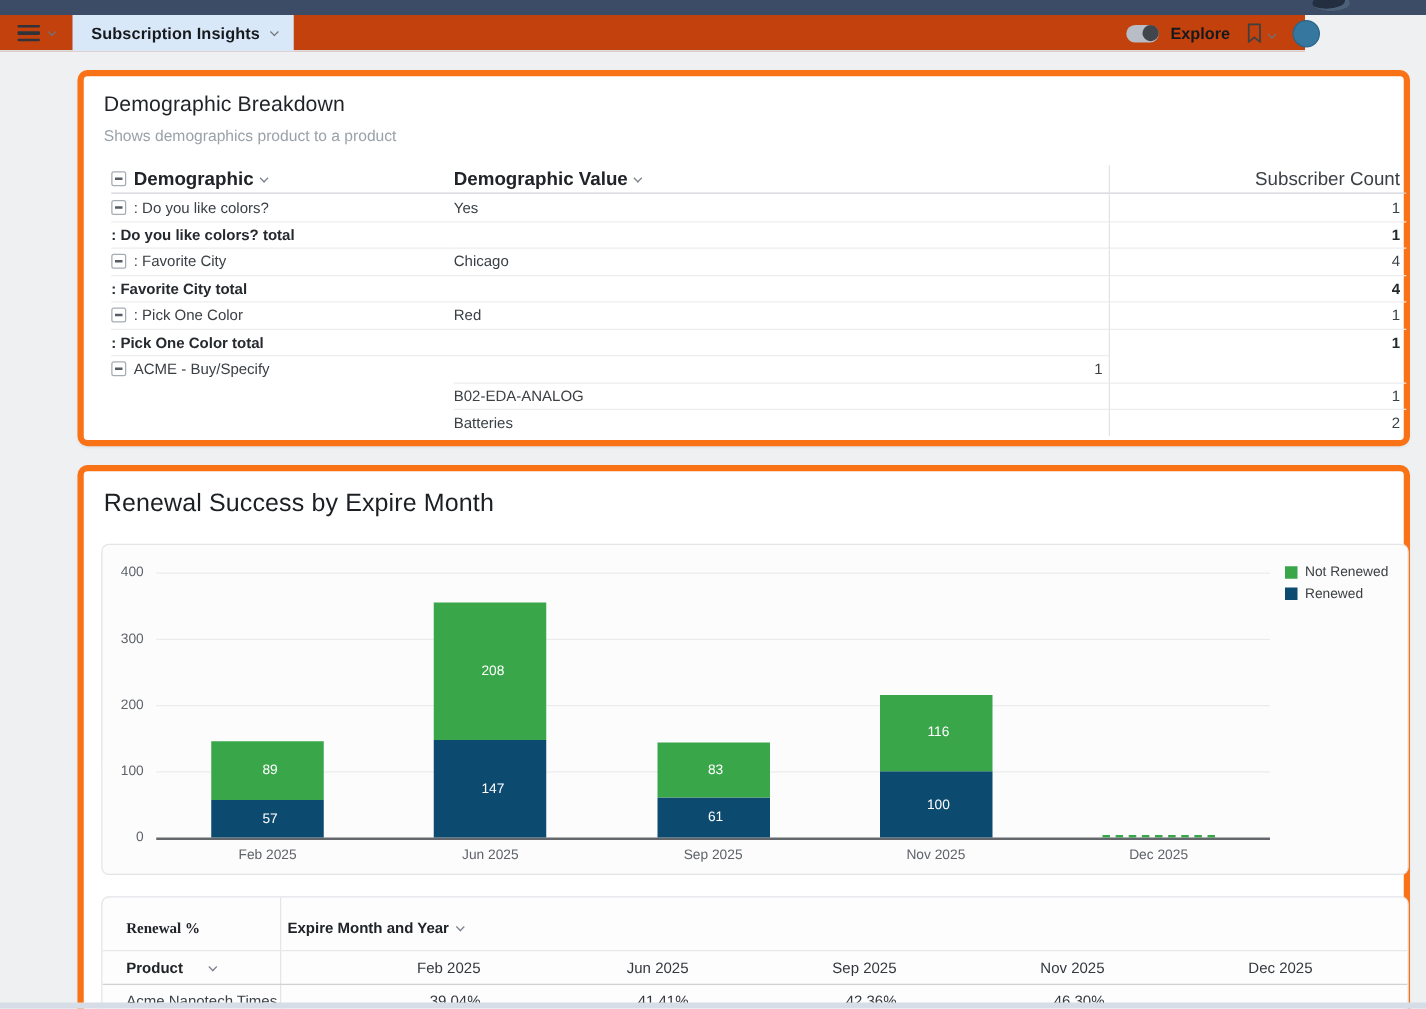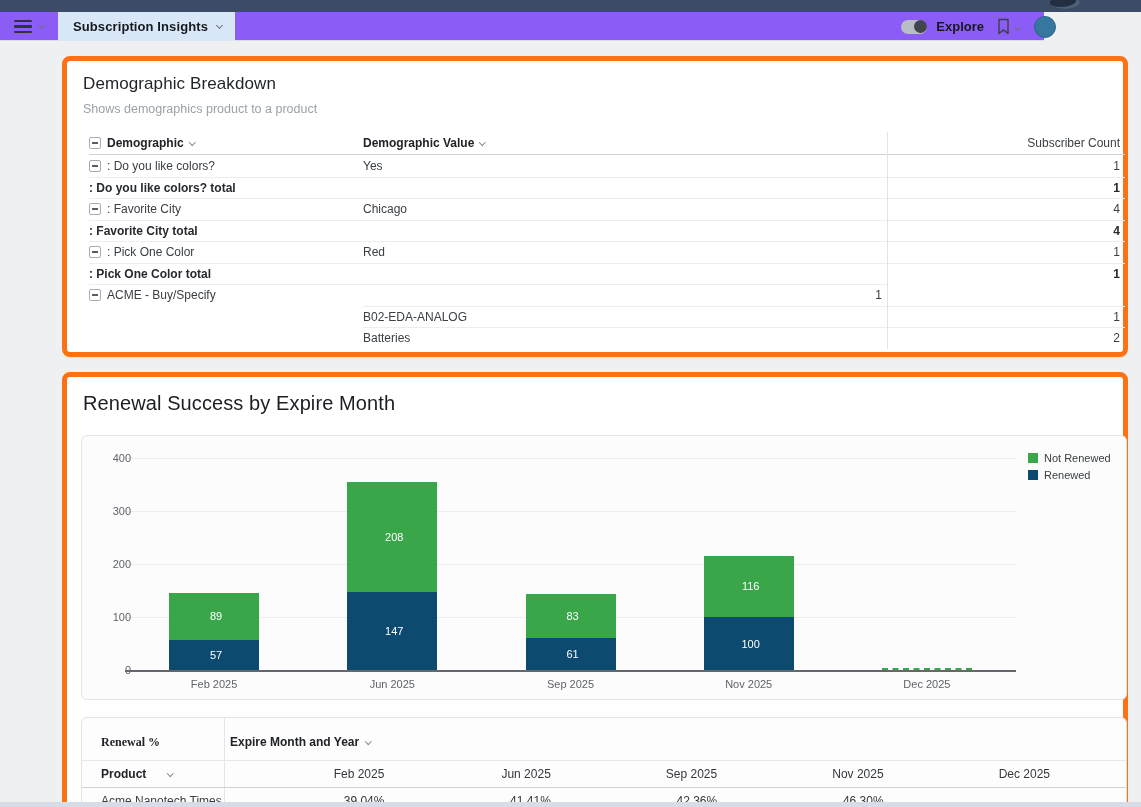--- a/index.html
+++ b/index.html
@@ -7,21 +7,21 @@
   body {
     font-family:"Liberation Sans", sans-serif;
     background:#eef0f2;
     position:relative;
     color:#3b4045;
   }
   
   .top-strip { position:absolute; top:0; left:0; width:1141px; height:12px; background:#3c4c67; }
   .strip-blob { position:absolute; left:1050px; top:-4px; width:30px; height:13px; border-radius:50%; background:#232f40; box-shadow:inset -4px -2px 0 #4c6077; }
   
-  .toolbar { position:absolute; top:12px; left:0; width:1044px; height:29px; background:#8b5cf6; border-bottom:1px solid #d9dce0; }
+  .toolbar { position:absolute; top:12px; left:0; width:1044px; height:29px; background:#c2410c; border-bottom:1px solid #d9dce0; }
   .hamburger { position:absolute; left:14px; top:8px; width:18px; height:13px; display:flex; flex-direction:column; justify-content:space-between; cursor:pointer; }
   .hamburger .hb { display:block; width:18px; height:2.4px; background:#30343a; border-radius:1px; }
   .chev { display:inline-block; width:5px; height:5px; border-right:1.6px solid #6d747d; border-bottom:1.6px solid #6d747d; transform:rotate(45deg); }
   .menu-chev { position:absolute; left:39px; top:11px; }
   .dash-tab { position:absolute; left:58px; top:0; height:29px; background:#d9e8f8; display:flex; align-items:center; gap:9px; padding:0 13px 0 15px; cursor:pointer; }
   .dash-tab .tab-label { font-size:13px; font-weight:700; color:#16191d; letter-spacing:.1px; }
   .dash-tab .chev { margin-top:-2px; }
   .toolbar-right { position:absolute; right:0; top:0; height:29px; display:flex; align-items:center; }
   .toggle { width:26px; height:14px; border-radius:7px; background:#b9bec6; position:relative; cursor:pointer; margin-right:9px; }
   .toggle .knob { position:absolute; right:.5px; top:.5px; width:13px; height:13px; border-radius:50%; background:#41464d; }
@@ -32,37 +32,37 @@
   
   .card { position:absolute; left:62px; width:1066px; background:#ffffff; border:5px solid #f97316; border-radius:8px; box-shadow:0 1px 2px rgba(25,30,40,.05); }
   .card1 { top:56px; height:301px; }
   .card2 { top:372px; height:470px; }
   .card-title { position:absolute; left:16px; top:13px; font-size:17px; font-weight:400; color:#1f2327; letter-spacing:.1px; }
   .card-sub { position:absolute; left:16px; top:41px; font-size:12.5px; color:#9aa2a9; }
   .card2-title { position:absolute; left:16px; top:15px; font-size:20px; font-weight:400; color:#1b1e22; letter-spacing:.1px; }
   
   .demo-table { position:absolute; left:22px; top:71px; width:1036px; }
   .demo-vdiv { position:absolute; left:798px; top:0; bottom:0; width:1px; background:#e3e4e7; }
-  .demo-head { display:grid; grid-template-columns:274px 524px 1fr; height:23px; align-items:center; border-bottom:1px solid #d2d4d7; font-size:12px; }
+  .demo-head { display:grid; grid-template-columns:274px 524px 1fr; height:23px; align-items:center; border-bottom:1px solid #d2d4d7; font-size:15px; }
   .demo-head .hcell { display:flex; align-items:center; gap:6px; font-weight:700; color:#202327; }
   .demo-head .hcount { justify-content:flex-end; font-weight:400; color:#3b4045; padding-right:5px; }
   .demo-head .chev, .rt .chev { width:4.5px; height:4.5px; border-color:#7b828b; margin-top:-2px; }
   .expand-box { display:inline-flex; align-items:center; justify-content:center; width:12px; height:12px; border:1px solid #a7acb2; border-radius:2px; background:#fff; flex:0 0 12px; cursor:pointer; }
   .expand-box::after { content:""; width:6px; height:1.6px; background:#565c63; display:block; }
   .demo-row { display:grid; grid-template-columns:274px 524px 1fr; height:21.5px; align-items:center; font-size:12px; color:#3b4045; }
   .demo-row .cell { height:100%; display:flex; align-items:center; gap:6px; border-top:1px solid #ededef; }
   .demo-row:first-child .cell { border-top:none; }
   .demo-row .c-count { justify-content:flex-end; padding-right:5px; }
   .demo-row.is-total .cell { font-weight:700; color:#26292e; }
   .demo-row.no-demo-border .c-demo { border-top:none; }
   
   .chart-panel { position:absolute; left:14px; top:58px; width:1046px; height:265px; border:1px solid #e2e4e7; border-radius:6px; background:#fcfcfd; }
   .gridline { position:absolute; left:43px; width:891px; height:1px; background:#ececee; }
   .baseline { position:absolute; left:43px; width:891px; height:2px; background:#64686c; }
-  .ytick { position:absolute; left:16px; width:33px; text-align:right; font-size:11px; color:#5f6368; transform:translateY(-50%); }
+  .ytick { position:absolute; left:0; width:33px; text-align:right; font-size:11px; color:#5f6368; transform:translateY(-50%); }
   .xlabel { position:absolute; width:120px; text-align:center; font-size:11px; color:#5f6368; }
   .bar-seg { position:absolute; width:90px; }
   .bar-label { position:absolute; width:94px; text-align:center; font-size:11px; color:#ffffff; transform:translateY(-50%); }
   .bar-dash { position:absolute; width:90px; border-top:2px dashed; }
   .legend { position:absolute; left:946px; top:16px; display:flex; flex-direction:column; gap:5px; }
   .legend-item { display:flex; align-items:center; gap:6px; cursor:pointer; }
   .legend-swatch { width:10px; height:10px; flex:0 0 10px; }
   .legend-text { font-size:11px; color:#3c4043; white-space:nowrap; }
   
   .rtable-panel { position:absolute; left:14px; top:340px; width:1046px; height:130px; border:1px solid #e2e4e7; border-radius:6px 6px 0 0; background:#fdfdfe; overflow:hidden; }

